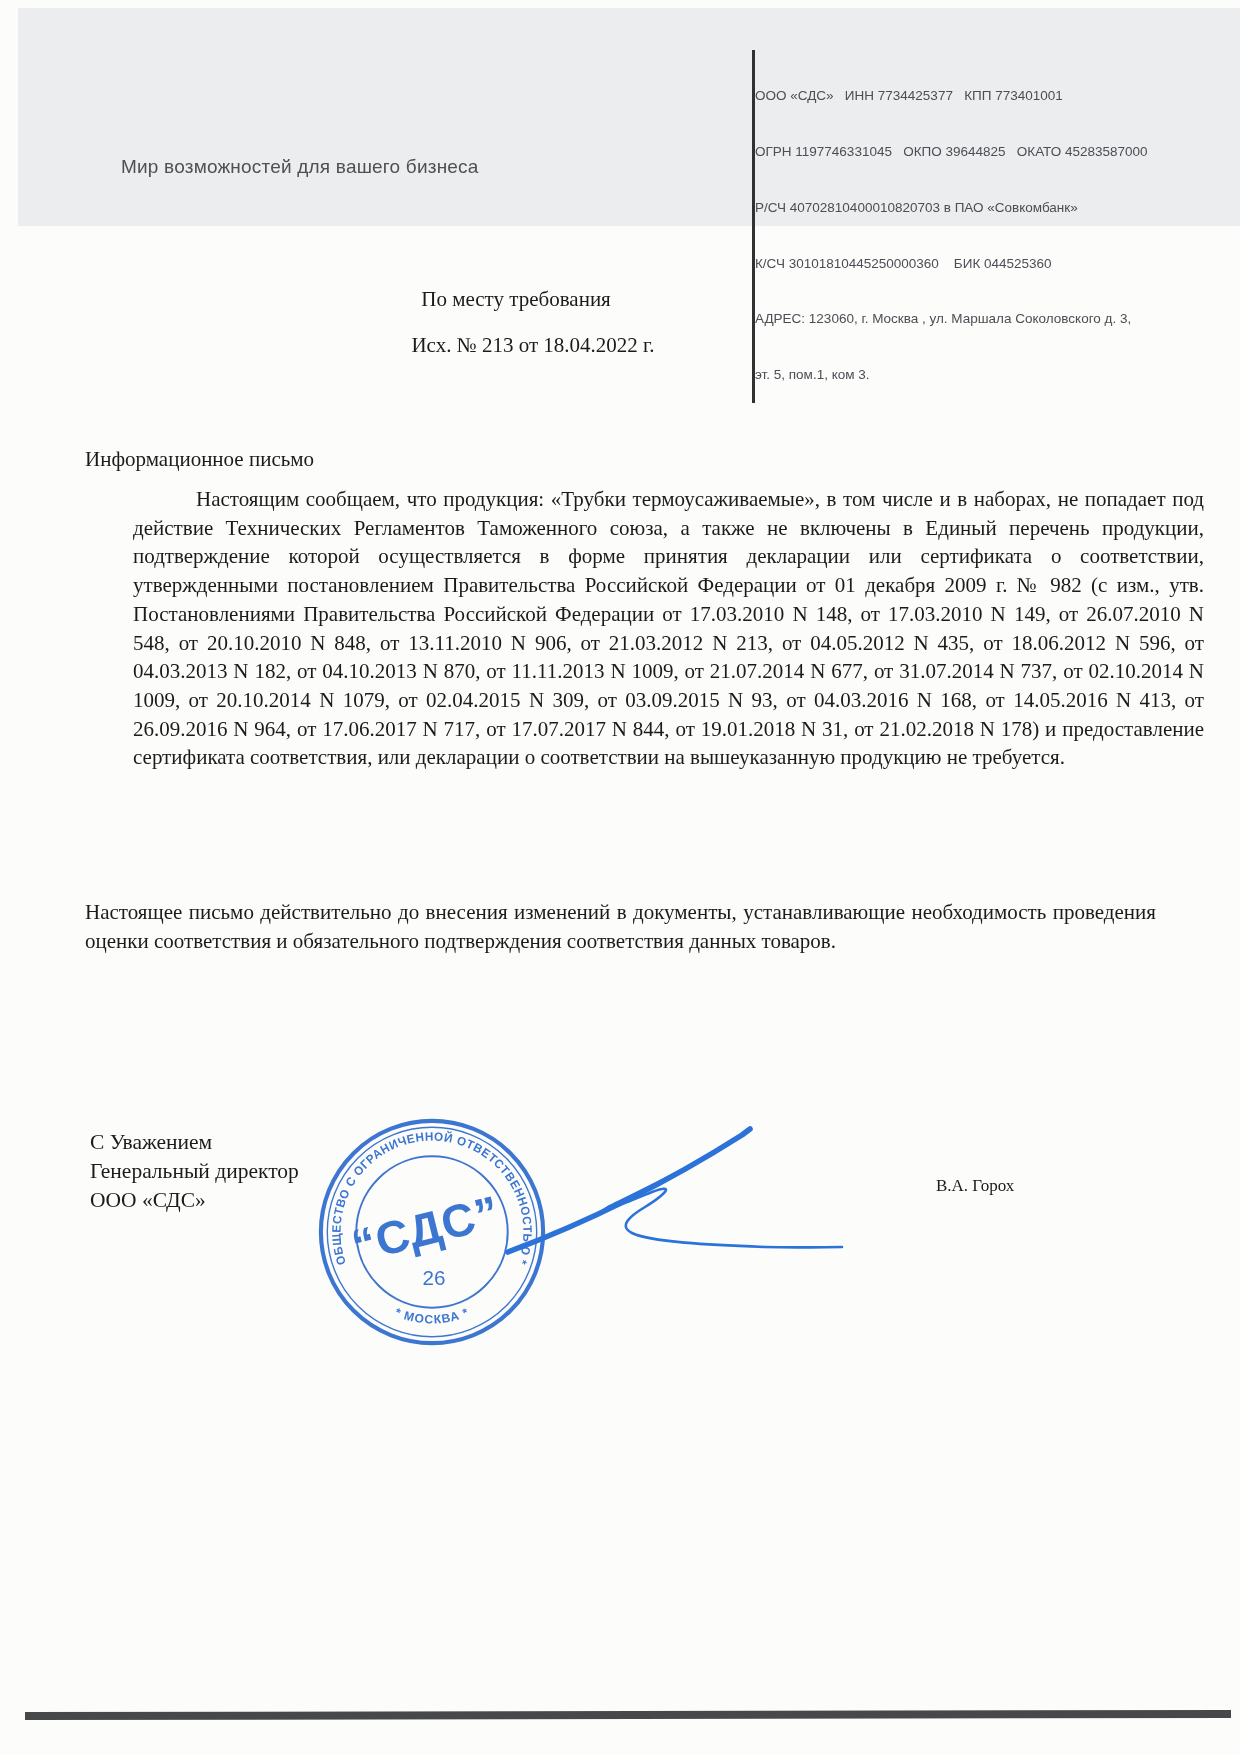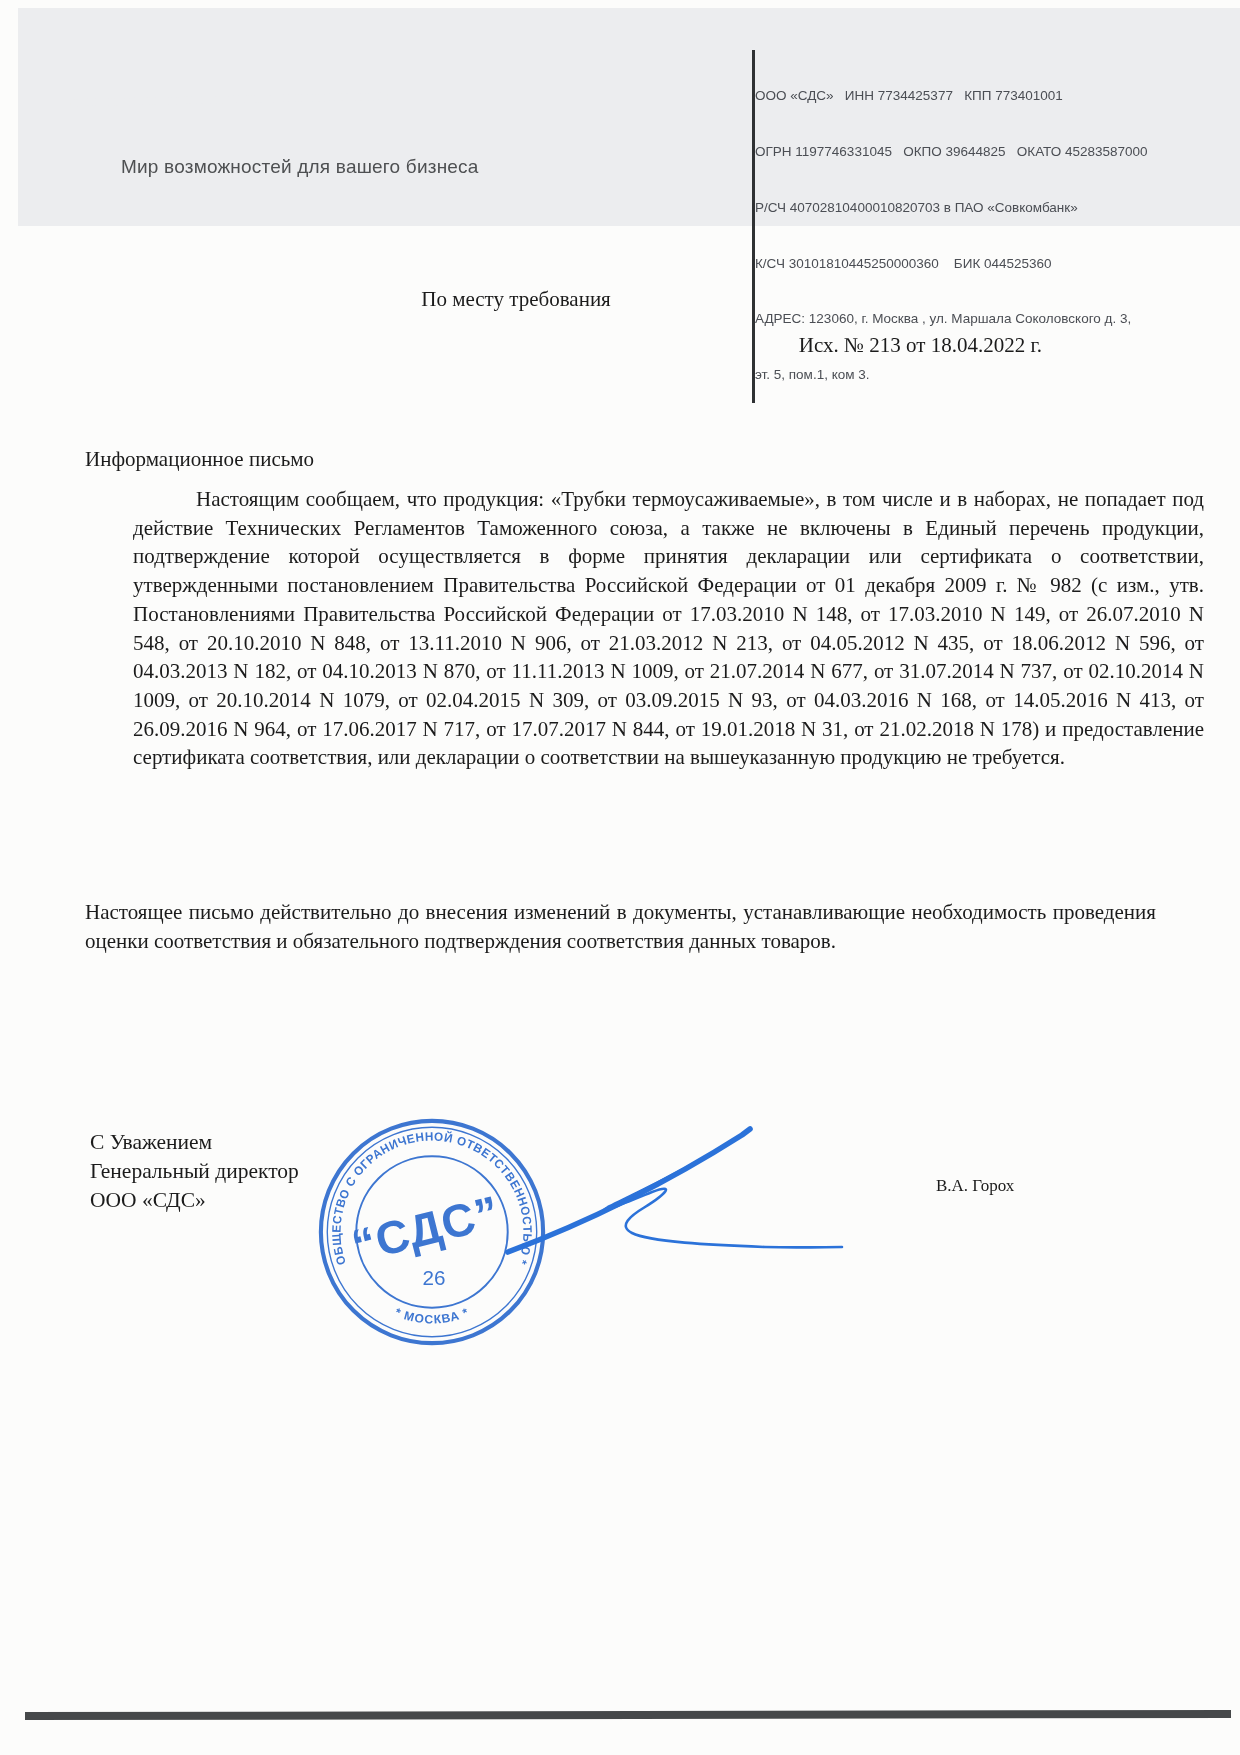--- a/index.html
+++ b/index.html
@@ -33,21 +33,21 @@
     font-family:"Liberation Sans","DejaVu Sans",sans-serif;
     font-size:13.5px;line-height:18.6px;color:#4b4e54;
     border-left:3.5px solid #2f3133;padding-left:0;
     white-space:pre;
   }
   .recipient{
     position:absolute;top:287px;left:0;width:1032px;text-align:center;
     font-size:21px;
   }
   .ref-line{
-    position:absolute;top:333px;left:0;width:1042px;text-align:right;
+    position:absolute;top:333px;left:12px;width:1042px;text-align:center;
     font-size:21px;
   }
   .title{
     position:absolute;top:447px;left:85px;width:1071px;text-align:left;
     font-size:21px;
   }
   .para{
     position:absolute;left:85px;width:1071px;
     font-size:21px;line-height:28.7px;text-align:justify;
   }

